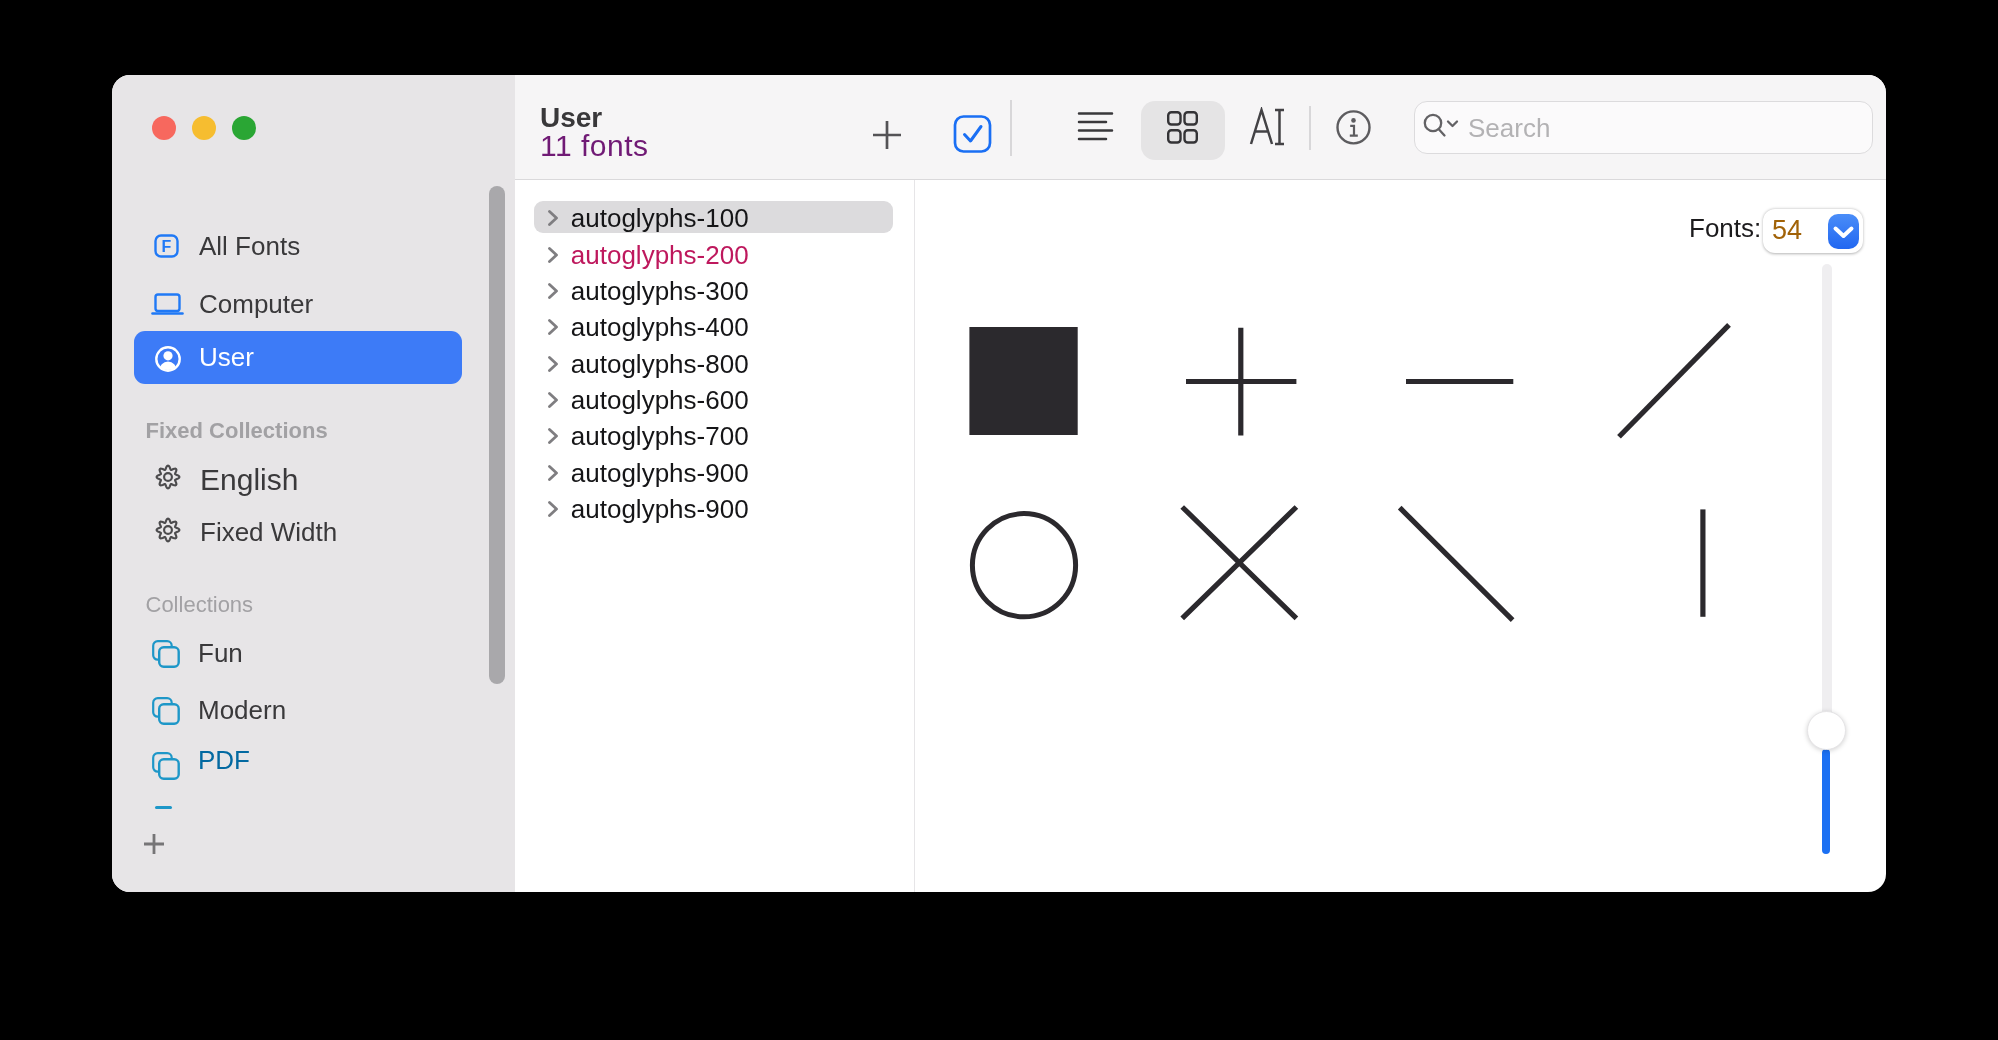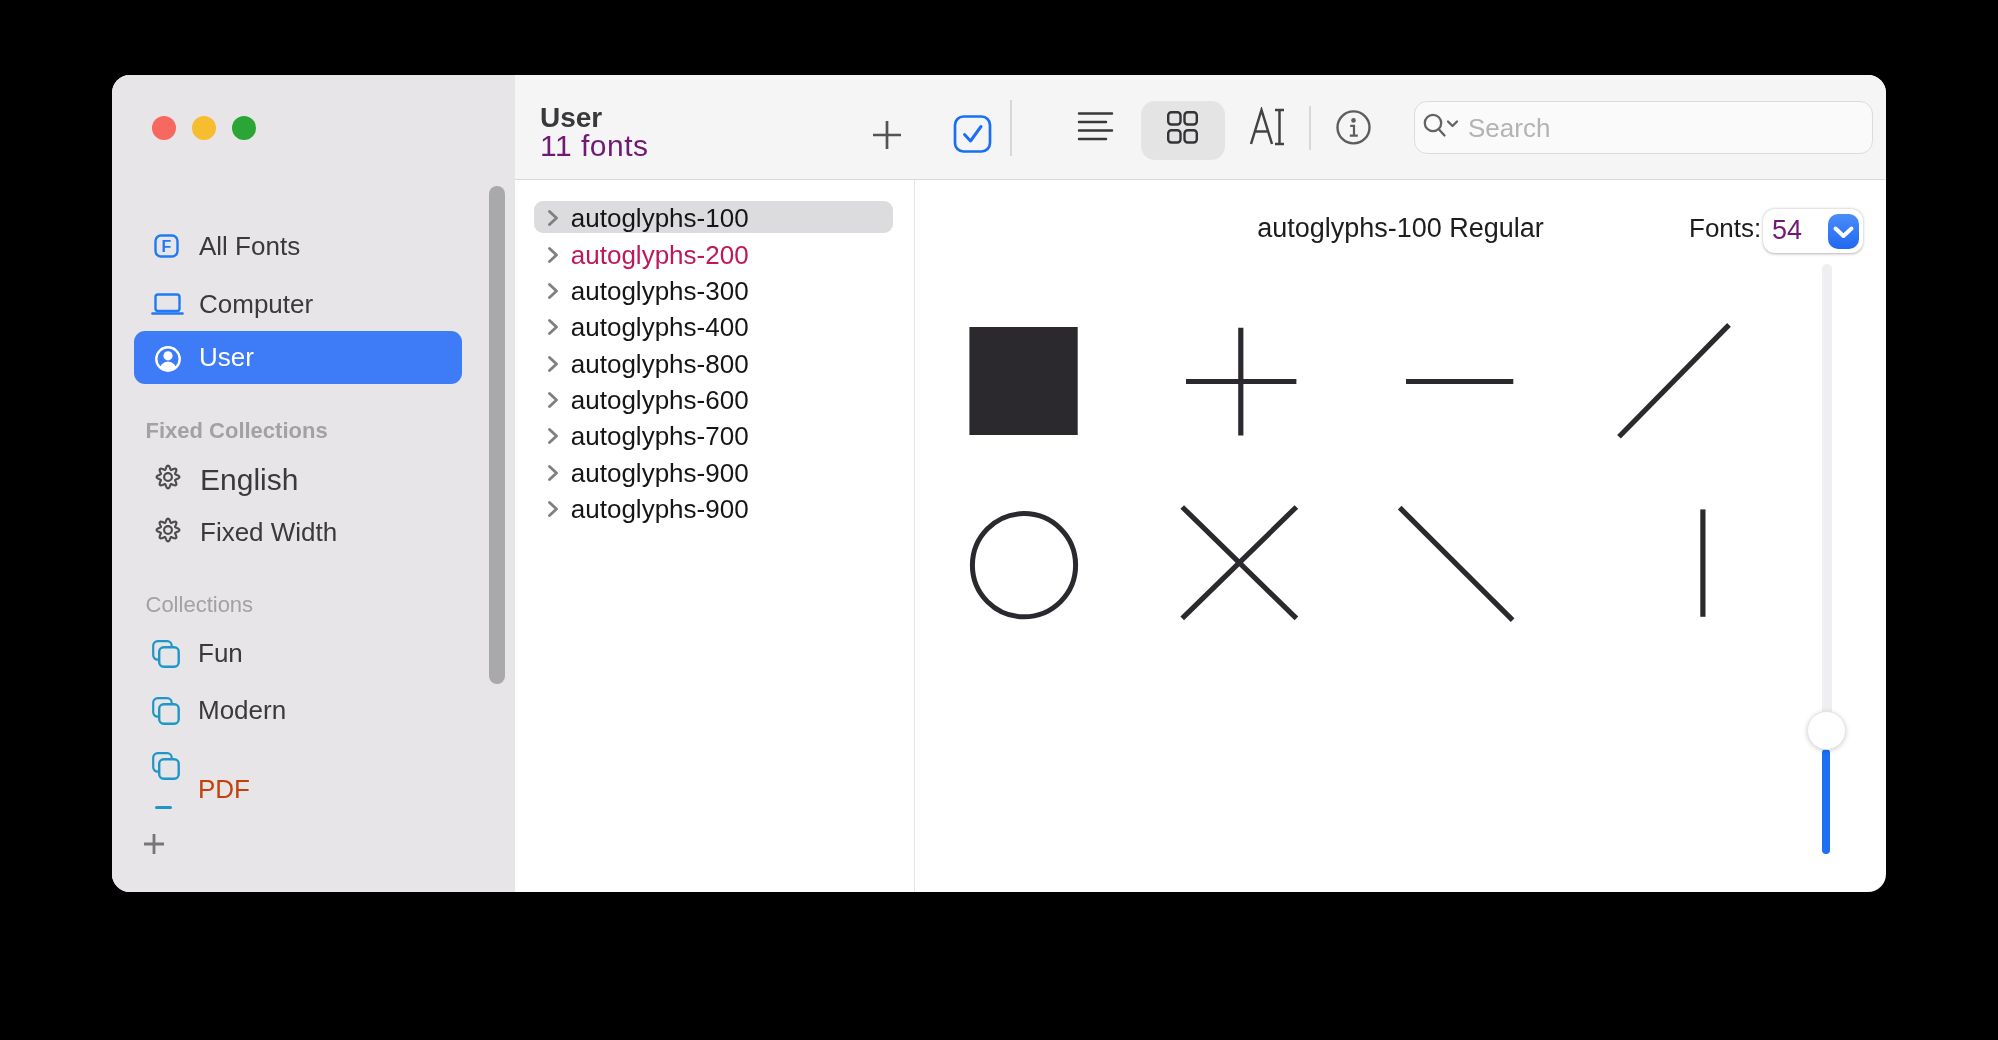--- a/index.html
+++ b/index.html
@@ -51,21 +51,21 @@
       <div style="position:absolute;left:86px;top:565px;height:27px;line-height:27px;font-size:26px;color:#3a393b">Fun</div>
       <svg style="position:absolute;left:40px;top:622px" width="28" height="28" viewBox="0 0 28 28">
         <rect x="1.2" y="1.2" width="18.5" height="18.5" rx="4.5" fill="none" stroke="#1e97c8" stroke-width="2.2"></rect>
         <rect x="7.2" y="7.2" width="19.5" height="19.5" rx="4.5" fill="#e7e5e7" stroke="#1e97c8" stroke-width="2.4"></rect>
       </svg>
       <div style="position:absolute;left:86px;top:622px;height:27px;line-height:27px;font-size:26px;color:#3a393b">Modern</div>
       <svg style="position:absolute;left:40px;top:677px" width="28" height="28" viewBox="0 0 28 28">
         <rect x="1.2" y="1.2" width="18.5" height="18.5" rx="4.5" fill="none" stroke="#1e97c8" stroke-width="2.2"></rect>
         <rect x="7.2" y="7.2" width="19.5" height="19.5" rx="4.5" fill="#e7e5e7" stroke="#1e97c8" stroke-width="2.4"></rect>
       </svg>
-      <div style="position:absolute;left:86px;top:701px;height:27px;line-height:27px;font-size:26px;color:#c2410c">PDF</div>
+      <div style="position:absolute;left:86px;top:672px;height:27px;line-height:27px;font-size:26px;color:#0369a1">PDF</div>
       <div style="position:absolute;left:43px;top:730.5px;width:17px;height:3px;border-radius:1.5px;background:#1e97c8"></div>
       <svg style="position:absolute;left:31px;top:758px" width="22" height="22" viewBox="0 0 22 22">
         <path d="M11 1 V21 M1 11 H21" stroke="#767577" stroke-width="2.8" fill="none"></path>
       </svg>
       <div style="position:absolute;left:377px;top:111px;width:16px;height:498px;border-radius:8px;background:#a9a8ab"></div>
     </div>
 <div style="position:absolute;left:403px;top:0;width:1371px;height:105px;background:#f6f5f6;box-shadow:inset 0 -1px 0 #dad9db"></div>
 <div style="position:absolute;left:428px;top:29px;font-size:28px;font-weight:bold;color:#39383a;line-height:28px">User</div>
     <div style="position:absolute;left:428px;top:60px;font-size:30px;letter-spacing:0.5px;color:#701a75;line-height:22px">11 fonts</div>
     <svg style="position:absolute;left:760px;top:45px" width="30" height="30" viewBox="0 0 30 30">
@@ -134,24 +134,23 @@
     <div style="position:absolute;left:458.8px;top:347.4px;height:28px;line-height:28px;font-size:26px;color:#151517">autoglyphs-700</div>
     <svg style="position:absolute;left:433px;top:389.8px" width="16" height="16" viewBox="0 0 16 16">
       <path d="M4.5 1.5 L11.5 8 L4.5 14.5" fill="none" stroke="#7f7e81" stroke-width="2.8" stroke-linecap="round" stroke-linejoin="round"></path>
     </svg>
     <div style="position:absolute;left:458.8px;top:383.8px;height:28px;line-height:28px;font-size:26px;color:#151517">autoglyphs-900</div>
     <svg style="position:absolute;left:433px;top:426.1px" width="16" height="16" viewBox="0 0 16 16">
       <path d="M4.5 1.5 L11.5 8 L4.5 14.5" fill="none" stroke="#7f7e81" stroke-width="2.8" stroke-linecap="round" stroke-linejoin="round"></path>
     </svg>
     <div style="position:absolute;left:458.8px;top:420.1px;height:28px;line-height:28px;font-size:26px;color:#151517">autoglyphs-900</div>
 <div style="position:absolute;left:802px;top:105px;width:1px;height:712px;background:#e6e5e7"></div>
-<div style="position:absolute;left:803px;top:136px;width:971px;height:34px;line-height:34px;text-align:center;font-size:27px;color:#1d1c1e">autoglyphs-100 Regular</div>
     <div style="position:absolute;left:1577px;top:139px;height:28px;line-height:28px;font-size:26px;color:#1c1b1d">Fonts:</div>
     <div style="position:absolute;left:1651px;top:134px;width:100px;height:44px;border-radius:12px;background:#fff;box-shadow:0 0.5px 3px rgba(0,0,0,0.3)"></div>
-    <div style="position:absolute;left:1651px;top:141px;width:48px;height:28px;line-height:28px;text-align:center;font-size:27px;color:#701a75">54</div>
+    <div style="position:absolute;left:1651px;top:141px;width:48px;height:28px;line-height:28px;text-align:center;font-size:27px;color:#a16207">54</div>
     <div style="position:absolute;left:1716px;top:139px;width:31px;height:35px;border-radius:10px;background:linear-gradient(#4a8df8,#2167f1)"></div>
     <svg style="position:absolute;left:1716px;top:139px" width="31" height="35" viewBox="0 0 31 35">
       <path d="M7.5 14.5 L15.5 22 L23.5 14.5" fill="none" stroke="#fff" stroke-width="4" stroke-linecap="round" stroke-linejoin="round"></path>
     </svg>
     <div style="position:absolute;left:1709.5px;top:189px;width:10px;height:466px;border-radius:5px;background:#efeef0"></div>
     <div style="position:absolute;left:1710px;top:674px;width:8px;height:105px;border-radius:4.5px;background:#1b70f3"></div>
     <div style="position:absolute;left:1694.5px;top:635.5px;width:39px;height:39px;border-radius:50%;background:#fff;border:1px solid #e5e4e6;box-sizing:border-box;box-shadow:0 1px 5px rgba(0,0,0,0.18)"></div>
     <svg style="position:absolute;left:803px;top:104px" width="971" height="713" viewBox="0 0 971 713">
 <rect x="54.4" y="148" width="108.3" height="108" fill="#2b292d"></rect>
 <path d="M271 202.5 H381.4 M325.8 148.7 V256.6" stroke="#2b292d" stroke-width="5.2" fill="none"></path>

